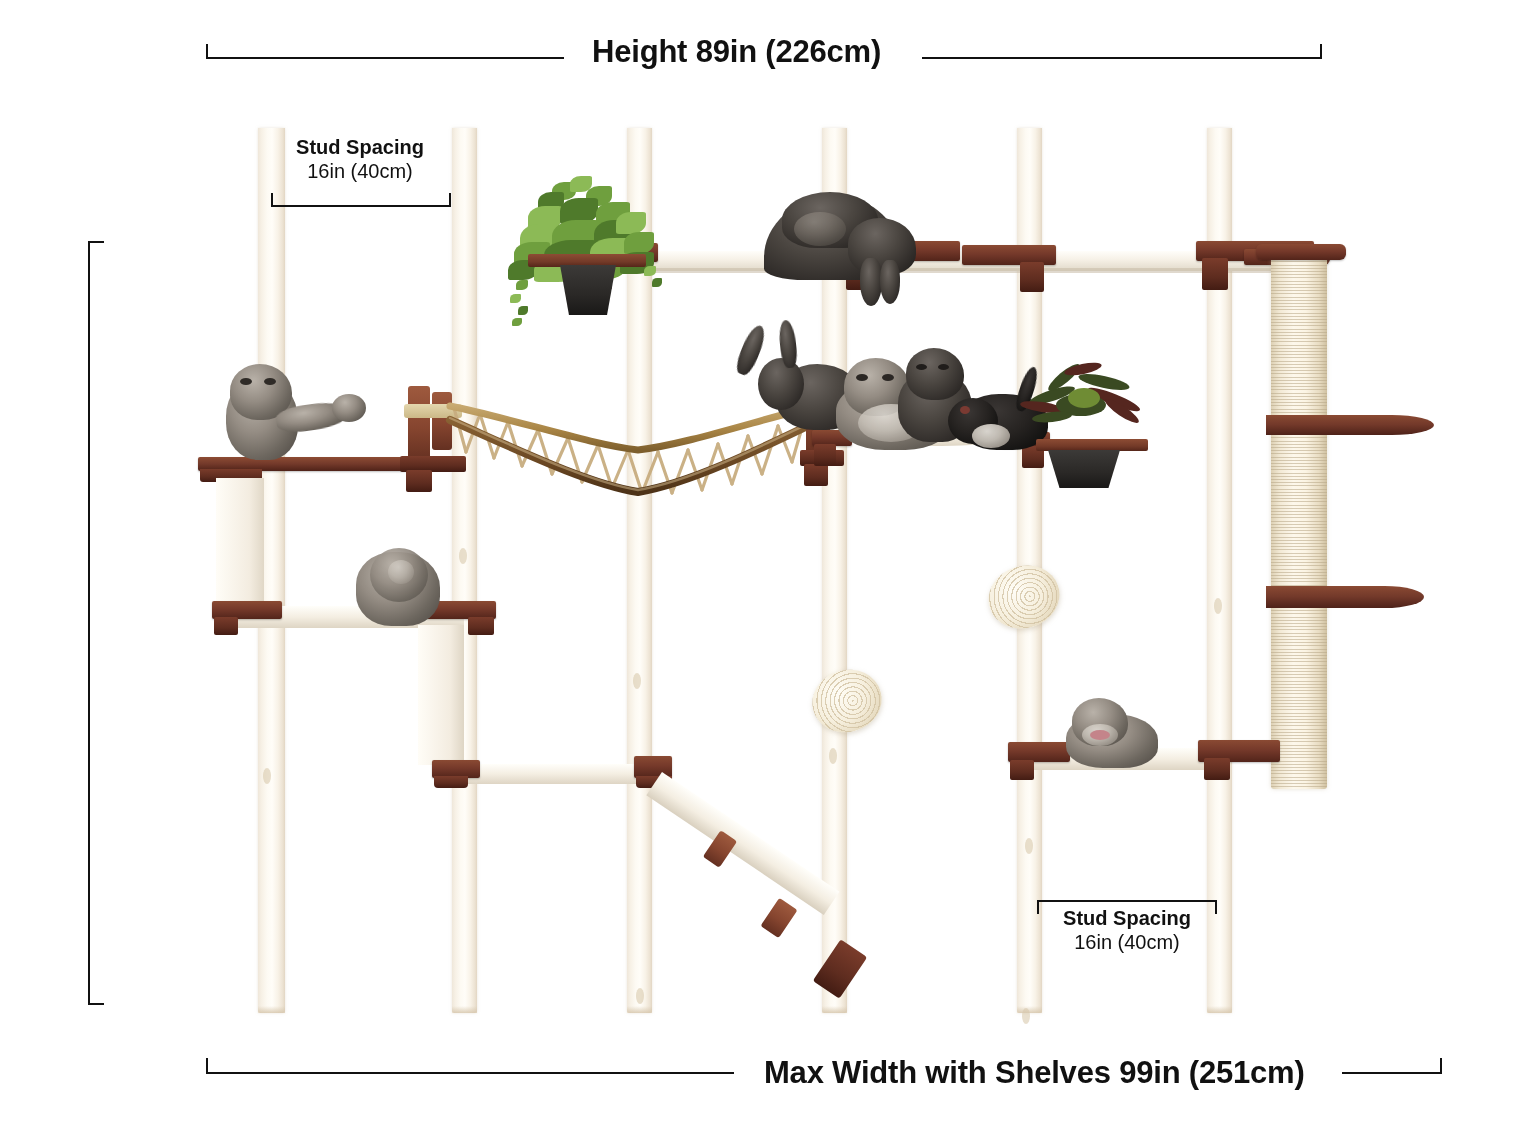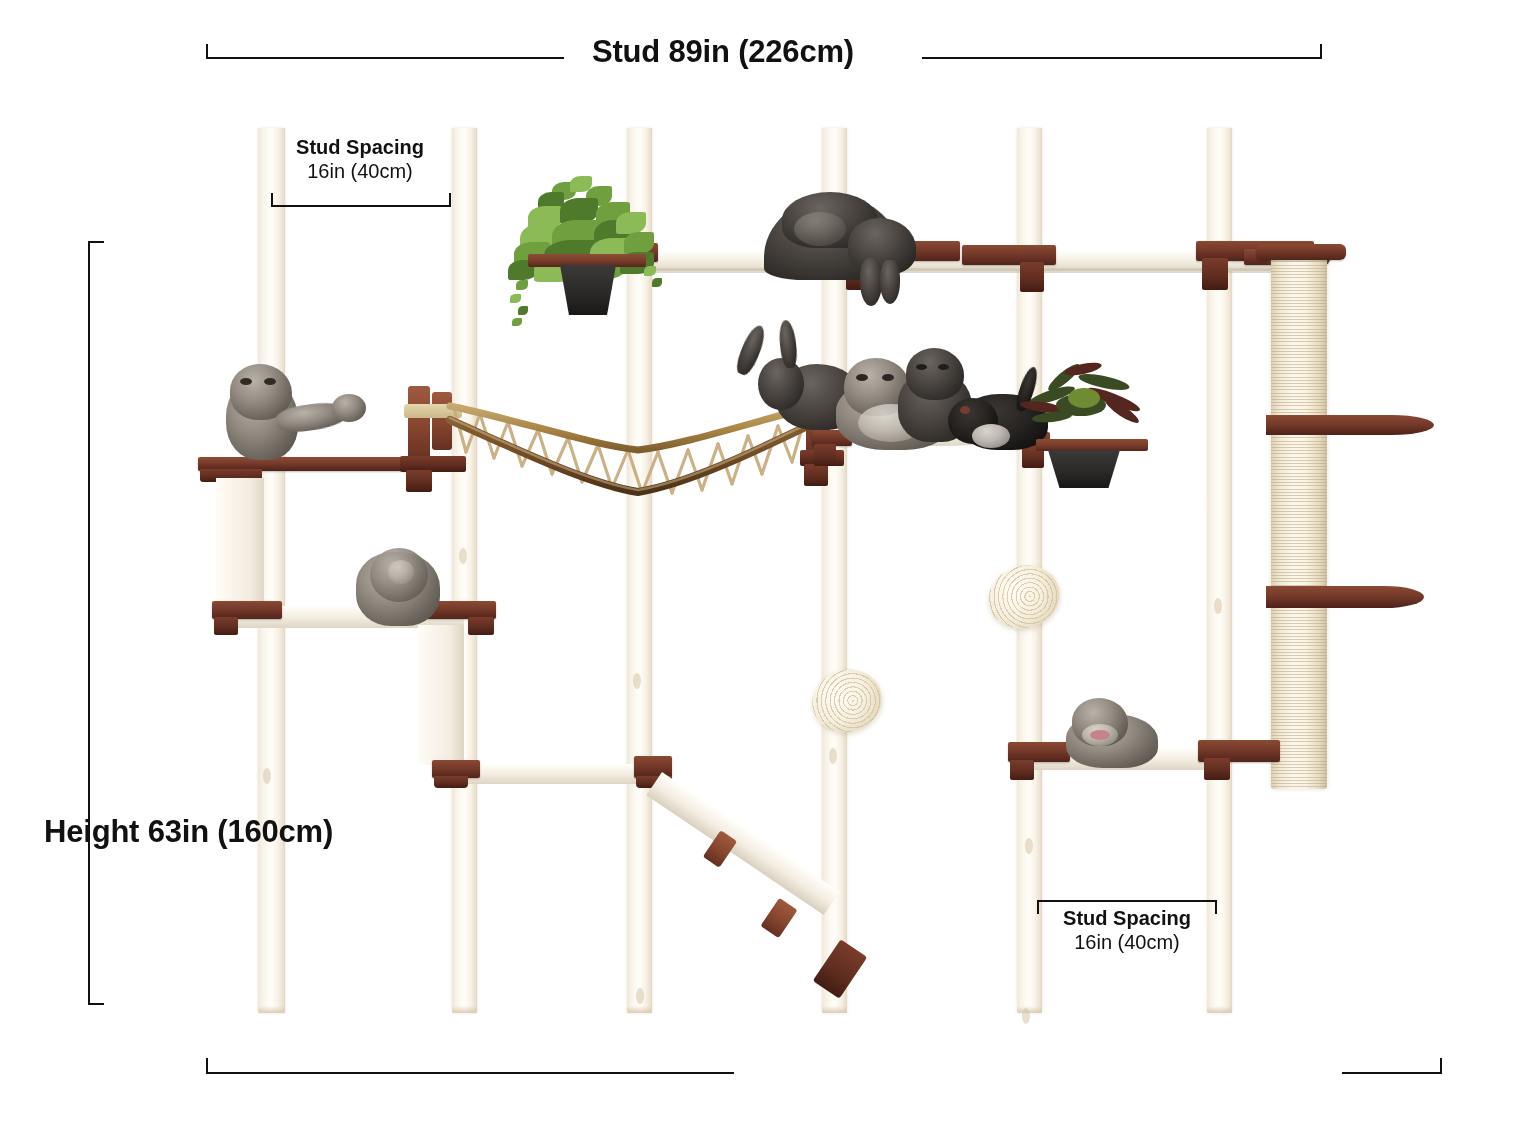--- a/index.html
+++ b/index.html
@@ -490,46 +490,46 @@
     <div class="ear fur fur-grey" style="left:40px; top:0px; width:18px; height:22px; border-radius:10% 60% 10% 50%;"></div>
     <div class="fur fur-light" style="left:22px; top:32px; width:36px; height:22px; border-radius:50%; opacity:0.8;"></div>
     <div class="fur" style="left:30px; top:38px; width:20px; height:10px; border-radius:50%; background:#c4848a;"></div>
   </div>
 
   <div class="rule rule-h" style="left:206px; top:57px; width:358px;"></div>
   <div class="rule rule-v" style="left:206px; top:44px; height:15px;"></div>
   <div class="rule rule-h" style="left:922px; top:57px; width:400px;"></div>
   <div class="rule rule-v" style="left:1320px; top:44px; height:15px;"></div>
   <div class="dim-label dim-width">
-    <span class="lead">Stud</span>
+    <span class="lead">Height</span>
     <span class="val">89in (226cm)</span>
   </div>
 
   <div class="stud-label stud-label-1">
     <span class="l1">Stud Spacing</span>
     <span class="l2">16in (40cm)</span>
   </div>
   <div class="rule rule-h" style="left:271px; top:205px; width:180px;"></div>
   <div class="rule rule-v" style="left:271px; top:193px; height:14px;"></div>
   <div class="rule rule-v" style="left:449px; top:193px; height:14px;"></div>
 
   <div class="rule rule-v" style="left:88px; top:241px; height:764px;"></div>
   <div class="rule rule-h" style="left:88px; top:241px; width:16px;"></div>
   <div class="rule rule-h" style="left:88px; top:1003px; width:16px;"></div>
-  <div class="dim-label dim-height">
-    <span class="lead">Height</span>
-    <span class="val">63in (160cm)</span>
-  </div>
 
   <div class="rule rule-h" style="left:1037px; top:900px; width:180px;"></div>
   <div class="rule rule-v" style="left:1037px; top:900px; height:14px;"></div>
   <div class="rule rule-v" style="left:1215px; top:900px; height:14px;"></div>
   <div class="stud-label stud-label-2">
     <span class="l1">Stud Spacing</span>
     <span class="l2">16in (40cm)</span>
   </div>
 
   <div class="rule rule-h" style="left:206px; top:1072px; width:528px;"></div>
   <div class="rule rule-v" style="left:206px; top:1058px; height:16px;"></div>
   <div class="rule rule-h" style="left:1342px; top:1072px; width:100px;"></div>
   <div class="rule rule-v" style="left:1440px; top:1058px; height:16px;"></div>
+  <div class="dim-label dim-maxwidth">
+    <span class="lead">Max Width with Shelves</span>
+    <span class="val">99in (251cm)</span>
+  </div>
 
 </div>
 
 </body></html>

